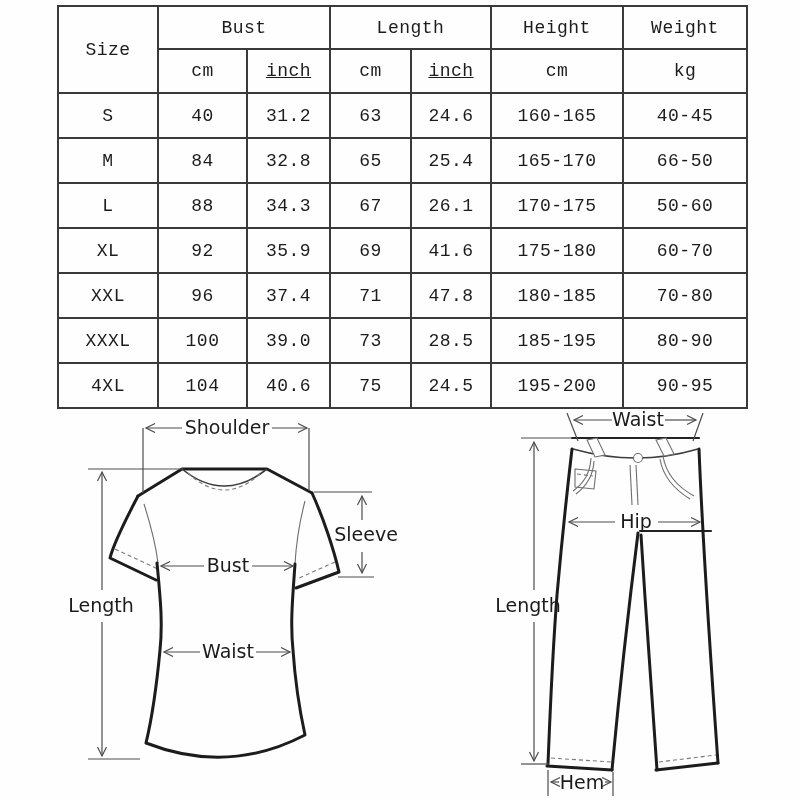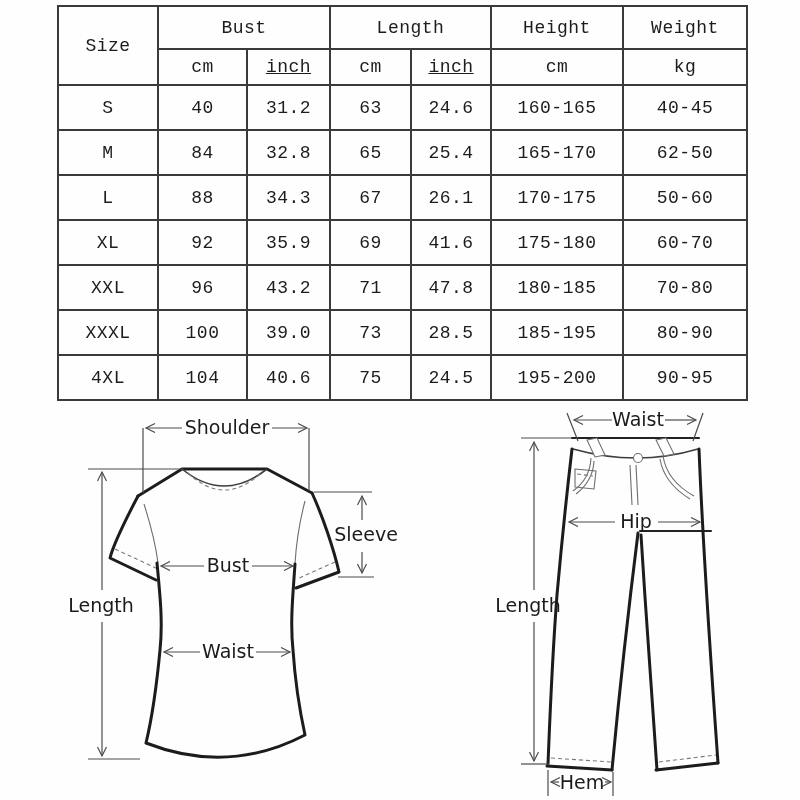--- a/index.html
+++ b/index.html
@@ -24,21 +24,21 @@
   table.size-chart td {
     border: 2px solid #3a3a3a;
     text-align: center;
     vertical-align: middle;
     padding: 0;
     font-size: 18px;
     letter-spacing: 0.5px;
     white-space: nowrap;
   }
   tr.hdr-main { height: 43px; }
-  tr.hdr-units { height: 36px; }
+  tr.hdr-units { height: 44px; }
   tr.data-row { height: 45px; }
   td.hdr { font-size: 20px; }
   td.unit { font-size: 16px; }
   td.unit-inch { font-size: 15px; text-decoration: underline; }
   
   svg.diagrams { position: absolute; left: 0; top: 400px; }
   svg.diagrams text {
     font-family: "DejaVu Sans", sans-serif;
     font-size: 19px;
     fill: #1b1b1b;
@@ -89,21 +89,21 @@
       <td>160-165</td>
       <td>40-45</td>
     </tr>
     <tr class="data-row">
       <td>M</td>
       <td>84</td>
       <td>32.8</td>
       <td>65</td>
       <td>25.4</td>
       <td>165-170</td>
-      <td>62-50</td>
+      <td>66-50</td>
     </tr>
     <tr class="data-row">
       <td>L</td>
       <td>88</td>
       <td>34.3</td>
       <td>67</td>
       <td>26.1</td>
       <td>170-175</td>
       <td>50-60</td>
     </tr>
@@ -112,21 +112,21 @@
       <td>92</td>
       <td>35.9</td>
       <td>69</td>
       <td>41.6</td>
       <td>175-180</td>
       <td>60-70</td>
     </tr>
     <tr class="data-row">
       <td>XXL</td>
       <td>96</td>
-      <td>43.2</td>
+      <td>37.4</td>
       <td>71</td>
       <td>47.8</td>
       <td>180-185</td>
       <td>70-80</td>
     </tr>
     <tr class="data-row">
       <td>XXXL</td>
       <td>100</td>
       <td>39.0</td>
       <td>73</td>

